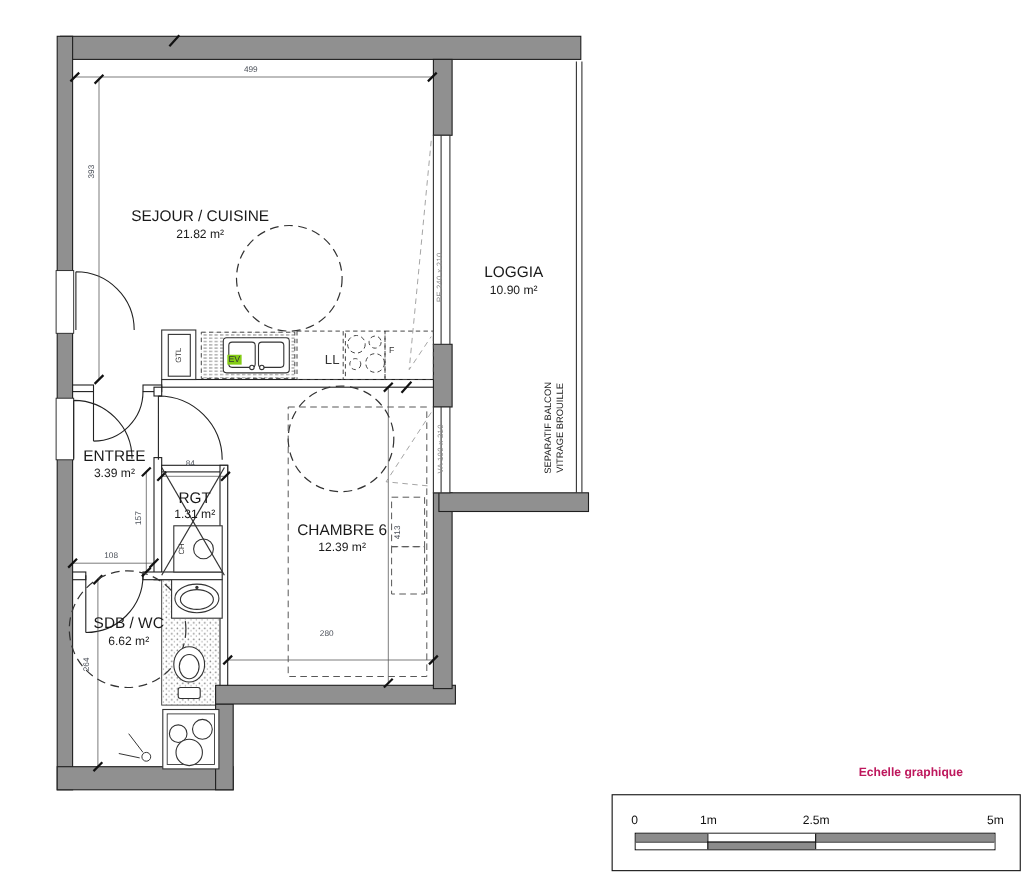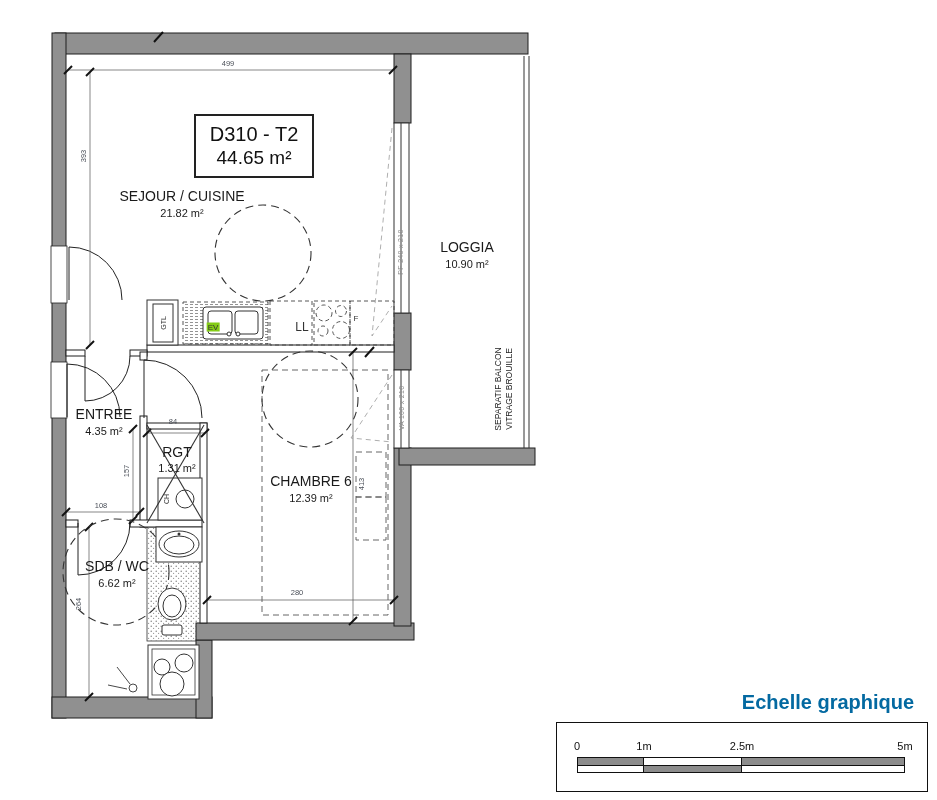--- a/index.html
+++ b/index.html
@@ -13,21 +13,21 @@
   .dim{font-size:7.5px;color:#4a4f58;}
   .fix{font-size:8px;color:#333;}
   .fix-bg{background:#84cc16;padding:0 1px;}
   .fix-sm{font-size:7px;color:#333;}
   .win{font-size:7px;color:#8a8a8a;letter-spacing:.3px;}
   .sep{font-size:8.5px;color:#222;text-align:center;line-height:1.3;}
   .title-block{position:absolute;left:194px;top:114px;width:116px;height:60px;border:2px solid #222;
     background:#fff;display:flex;flex-direction:column;align-items:center;justify-content:center;gap:1px;z-index:3;}
   .tb-code{font-size:20px;color:#111;}
   .tb-area{font-size:19px;color:#111;}
-  .scale-title{font-size:20px;font-weight:bold;color:#0369a1;text-align:right;}
+  .scale-title{font-size:11px;font-weight:bold;color:#be185d;text-align:right;}
   .scale-box{position:absolute;left:556px;top:722px;width:370px;height:68px;border:1.5px solid #111;background:#fff;}
   .scale-lbl{font-size:11px;color:#111;}
   .scale-bar{position:absolute;left:577px;top:757px;width:326px;height:14px;border:1px solid #111;background:#fff;}
   .seg{position:absolute;height:7px;}
   .seg.gray{background:#8c8c8c;}
   .seg.white{background:#fff;}
   .bar-vline{position:absolute;width:1px;height:14px;background:#111;top:0;}
   .bar-hline{position:absolute;left:0;top:7px;width:326px;height:1px;background:#111;}
 </style>
 </head>
@@ -191,44 +191,40 @@
     <g>
       <rect x="158" y="478" width="44" height="42" fill="#fff" stroke="#333"></rect>
       <circle cx="185" cy="499" r="9" fill="#fff" stroke="#333"></circle>
       <g stroke="#333" stroke-width="1.1">
         <line x1="147" y1="425" x2="204" y2="523"></line>
         <line x1="204" y1="425" x2="147" y2="523"></line>
       </g>
     </g>
   </svg>
 
-  <div class="title-block">
-    <div class="tb-code">D310 - T2</div>
-    <div class="tb-area">44.65 m²</div>
-  </div>
 
   <span class="lbl room-name" style="left:182px;top:196px;">SEJOUR / CUISINE</span>
   <span class="lbl room-area" style="left:182px;top:213px;">21.82 m²</span>
   <span class="lbl room-name" style="left:467px;top:247px;">LOGGIA</span>
   <span class="lbl room-area" style="left:467px;top:264px;">10.90 m²</span>
   <span class="lbl room-name" style="left:104px;top:414px;">ENTREE</span>
-  <span class="lbl room-area" style="left:104px;top:431px;">4.35 m²</span>
+  <span class="lbl room-area" style="left:104px;top:431px;">3.39 m²</span>
   <span class="lbl room-name" style="left:177px;top:452px;z-index:2;">RGT</span>
   <span class="lbl room-area" style="left:177px;top:468px;z-index:2;">1.31 m²</span>
   <span class="lbl room-name" style="left:311px;top:481px;">CHAMBRE 6</span>
   <span class="lbl room-area" style="left:311px;top:498px;">12.39 m²</span>
   <span class="lbl room-name" style="left:117px;top:566px;z-index:2;text-align:center;">SDB / WC</span>
   <span class="lbl room-area" style="left:117px;top:583px;z-index:2;">6.62 m²</span>
 
   <span class="lbl dim" style="left:228px;top:63px;">499</span>
   <span class="lbl dim rot" style="left:83px;top:156px;">393</span>
   <span class="lbl dim" style="left:173px;top:421px;">84</span>
   <span class="lbl dim rot" style="left:126px;top:471px;">157</span>
   <span class="lbl dim" style="left:101px;top:505px;">108</span>
-  <span class="lbl dim" style="left:297px;top:592px;">280</span>
+  <span class="lbl dim" style="left:297px;top:576px;">280</span>
   <span class="lbl dim rot" style="left:361px;top:484px;">413</span>
   <span class="lbl dim rot" style="left:78px;top:604px;">264</span>
 
   <span class="lbl fix-sm rot" style="left:163px;top:323px;">GTL</span>
   <span class="lbl fix fix-bg" style="left:213px;top:327px;">EV</span>
   <span class="lbl fix" style="left:302px;top:327px;font-size:12px;">LL</span>
   <span class="lbl fix" style="left:356px;top:318px;">F</span>
   <span class="lbl fix-sm rot" style="left:166px;top:499px;z-index:2;">CH</span>
 
   <span class="lbl win rot" style="left:400px;top:252px;">PF 240 x 210</span>

